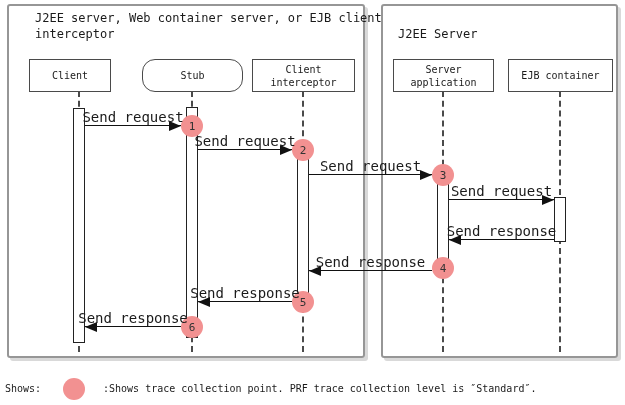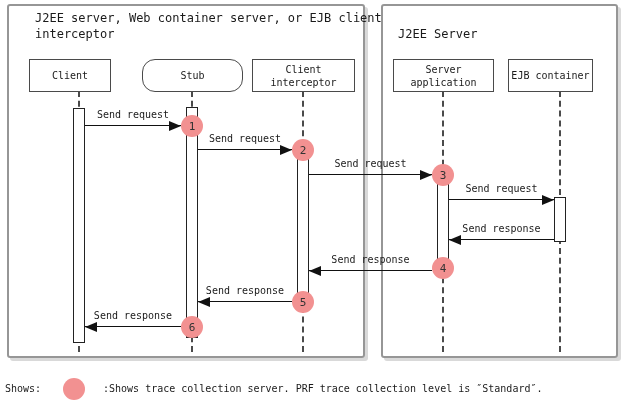--- a/index.html
+++ b/index.html
@@ -26,21 +26,21 @@
        box-sizing:border-box;z-index:3;}
 
   .tp{position:absolute;width:22px;height:22px;border-radius:50%;background:#f29191;
       display:flex;align-items:center;justify-content:center;font-size:11px;color:#333;z-index:4;}
 
   .msg-line{position:absolute;height:0;border-top:1.5px solid #111;z-index:5;}
   .msg-head{position:absolute;width:0;height:0;z-index:5;
             border-top:5px solid transparent;border-bottom:5px solid transparent;}
   .msg-head.right{border-left:12px solid #111;}
   .msg-head.left{border-right:12px solid #111;}
-  .msg-label{position:absolute;font-size:10px;white-space:nowrap;
+  .msg-label{position:absolute;font-size:14px;white-space:nowrap;
              transform:translateX(-50%);z-index:6;}
 
   .legend-label{position:absolute;left:5px;top:383px;font-size:10px;}
   .legend-icon{position:absolute;left:63px;top:378px;z-index:1;}
   .legend-text{position:absolute;left:103px;top:383px;font-size:10px;white-space:nowrap;}
 </style>
 </head>
 <body>
 
 <div id="stage">
@@ -49,39 +49,39 @@
   <div class="group" id="group-right"></div>
 
   <div class="group-title" id="title-left">
     <div>J2EE server, Web container server, or EJB client</div>
     <div>interceptor</div>
   </div>
   <div class="group-title" id="title-right">J2EE Server</div>
 
   <div class="legend-label">Shows:</div>
   <div class="tp legend-icon"></div>
-  <div class="legend-text">:Shows trace collection server. PRF trace collection level is ″Standard″.</div>
+  <div class="legend-text">:Shows trace collection point. PRF trace collection level is ″Standard″.</div>
 <div class="lifeline-line" style="left: 78px;"></div>
     <div class="head" style="left: 29px; width: 82px;">
       <span>Client</span>
     </div>
     <div class="lifeline-line" style="left: 191px;"></div>
     <div class="head" style="left: 142px; width: 101px; border-radius: 13px;">
       <span>Stub</span>
     </div>
     <div class="lifeline-line" style="left: 302px;"></div>
     <div class="head" style="left: 252px; width: 103px;">
       <span>Client interceptor</span>
     </div>
     <div class="lifeline-line" style="left: 442px;"></div>
     <div class="head" style="left: 393px; width: 101px;">
       <span>Server application</span>
     </div>
     <div class="lifeline-line" style="left: 559px;"></div>
-    <div class="head" style="left: 508px; width: 85px;">
+    <div class="head" style="left: 508px; width: 105px;">
       <span>EJB container</span>
     </div>
     <div class="bar" style="left: 73px; top: 108px; height: 235px;"></div>
     <div class="bar" style="left: 186px; top: 107px; height: 231px;"></div>
     <div class="bar" style="left: 297px; top: 150px; height: 152px;"></div>
     <div class="bar" style="left: 437px; top: 175px; height: 93px;"></div>
     <div class="bar" style="left: 554px; top: 197px; height: 45px;"></div>
     <div class="msg-line" style="left: 85px; top: 125px; width: 96px;"></div>
     <div class="msg-head right" style="top: 121px; left: 169px;"></div>
     <div class="msg-label" style="left: 133px; top: 109px;">Send request</div>

